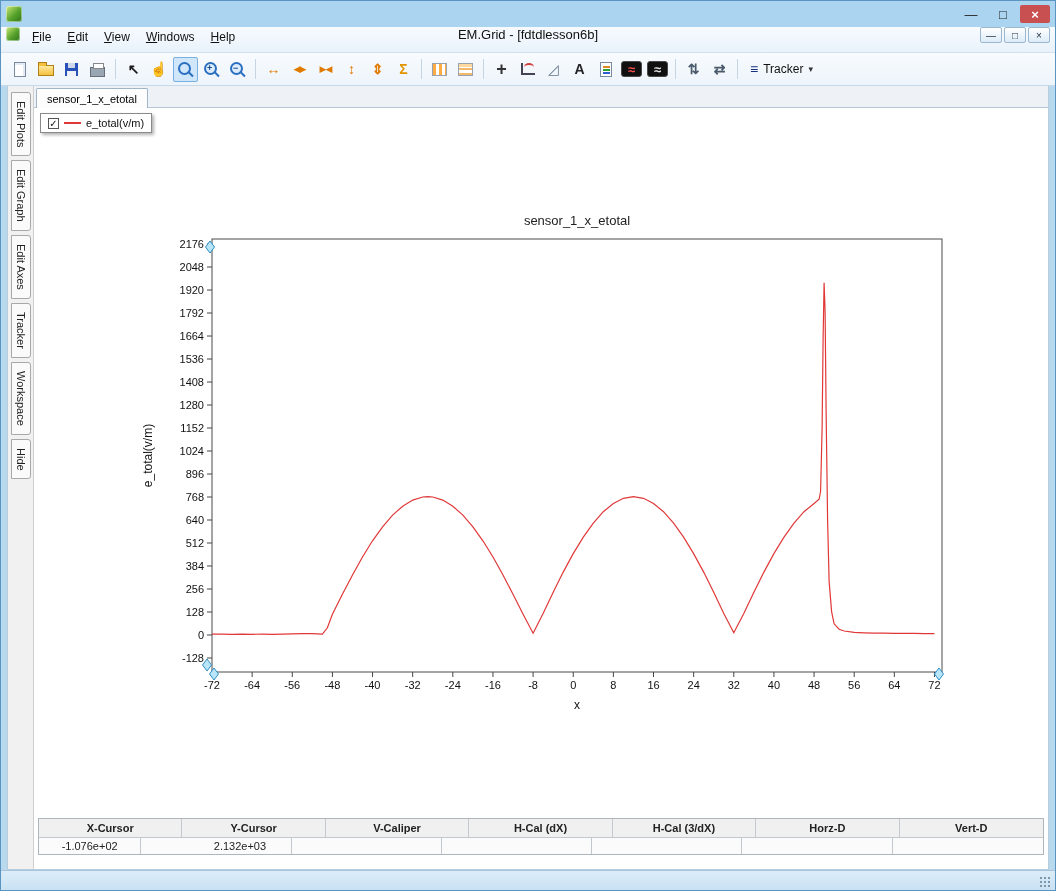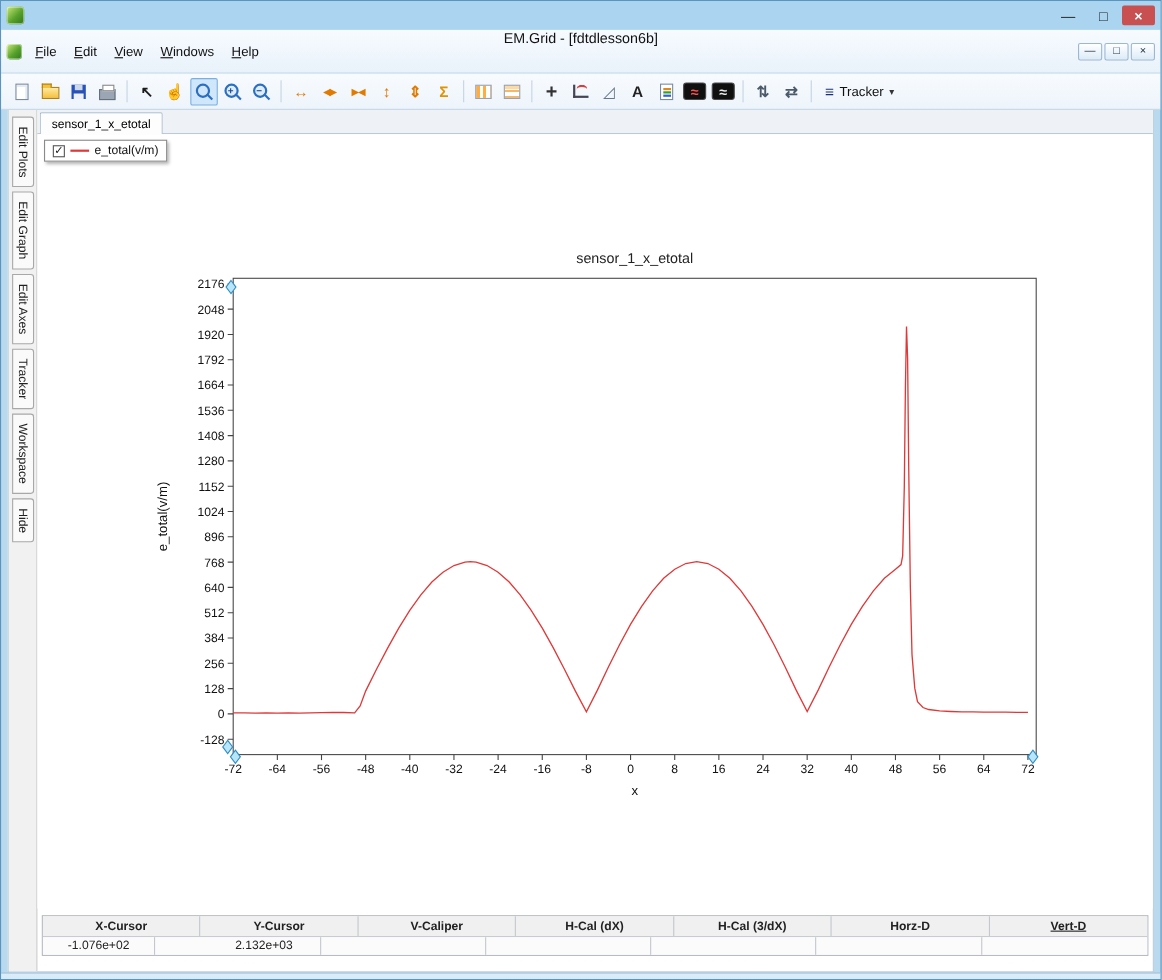--- a/index.html
+++ b/index.html
@@ -9,21 +9,21 @@
 
   
   .titlebar{height:26px;display:flex;align-items:center;padding:0 5px;background:#aad4ef;position:relative;}
   .titlebar .title{position:absolute;left:0;right:0;text-align:center;font-size:13px;color:#111;margin-top:40px;}
   .appicon{width:16px;height:16px;border-radius:3px;background:linear-gradient(135deg,#cdea7a,#57a22c 55%,#2f7518);box-shadow:inset 0 0 0 1px rgba(255,255,255,.45);z-index:1;}
   .tb-controls{margin-left:auto;display:flex;gap:2px;z-index:1;}
   .wbtn{width:30px;height:18px;display:flex;align-items:center;justify-content:center;font-size:13px;color:#222;cursor:default;}
   .wbtn.close{background:#c85050;color:#fff;font-weight:bold;border-radius:2px;}
 
   
-  .menubar{height:40px;display:flex;align-items:center;background:linear-gradient(#f7fbff,#e9f2fa);border-bottom:1px solid #d4e2ee;padding:0 5px;gap:4px;}
+  .menubar{height:26px;display:flex;background:linear-gradient(#f7fbff,#e9f2fa);border-bottom:1px solid #d4e2ee;padding:0 5px;gap:4px;}
   .appicon.small{width:14px;height:14px;}
   .menus{display:flex;list-style:none;}
   .menu-item{padding:3px 8px;font-size:12px;color:#111;cursor:default;}
   .menu-item .u{text-decoration:underline;}
   .mdi-controls{margin-left:auto;display:flex;gap:2px;}
   .mdi-btn{width:22px;height:16px;display:flex;align-items:center;justify-content:center;font-size:10px;color:#234;background:linear-gradient(#ffffff,#dcebf7);border:1px solid #9cb8d0;border-radius:2px;cursor:default;}
 
   
   .toolbar{height:33px;display:flex;align-items:center;background:linear-gradient(#f8fbfe,#edf4fb);border-bottom:1px solid #c9d9e8;padding:0 6px;gap:1px;}
   .tb-btn{width:25px;height:25px;display:flex;align-items:center;justify-content:center;border:1px solid transparent;border-radius:2px;position:relative;cursor:default;}
@@ -70,21 +70,21 @@
   .legend .cb{width:11px;height:11px;border:1px solid #555;background:#fff;font-size:10px;line-height:9px;text-align:center;color:#111;cursor:default;}
   .legend .line{width:17px;height:0;border-top:2px solid #e03838;}
   #chart{position:absolute;left:104px;top:97px;width:830px;height:515px;}
 
   
   .cursor-table{height:37px;margin:6px 4px 14px 4px;border:1px solid #aeb6bc;display:grid;grid-template-rows:19px 16px;font-size:11px;}
   .ct-row{display:grid;grid-template-columns:repeat(7,1fr);}
   .ct-row.head{background:#f0f0f0;font-weight:bold;border-bottom:1px solid #c2c8cd;}
   .ct-row.vals{background:#fbfbfb;gap:48px;}
   .ct-cell{display:flex;align-items:center;justify-content:center;border-right:1px solid #c2c8cd;color:#222;overflow:hidden;}
-  .ct-cell:last-child{border-right:none;text-decoration:underline;}
+  .ct-cell:last-child{border-right:none;}
 
   
   .bottomstrip{height:22px;background:linear-gradient(#dcedf9,#c7e0f2);border-top:1px solid #a8c4da;position:relative;}
   .grip{position:absolute;right:3px;bottom:3px;width:13px;height:13px;background-image:radial-gradient(#7d97aa 1px,transparent 1.3px);background-size:4px 4px;}
 </style>
 </head>
 <body>
 
 <div class="window">
 

